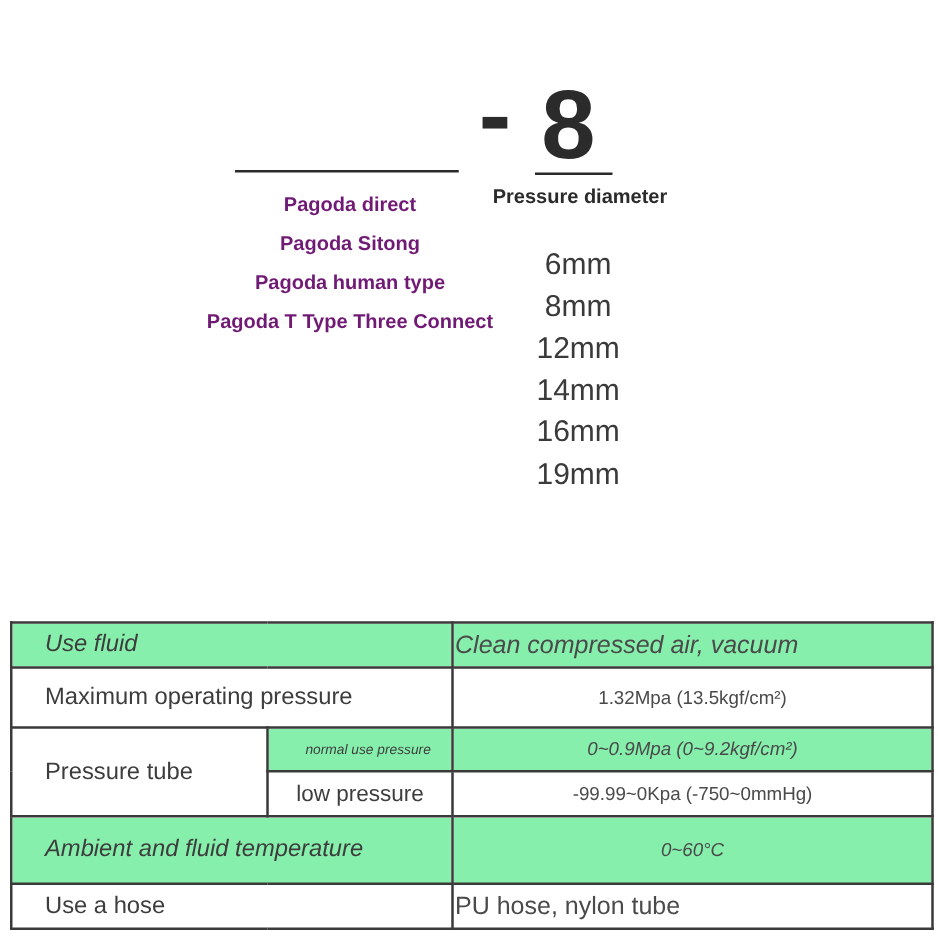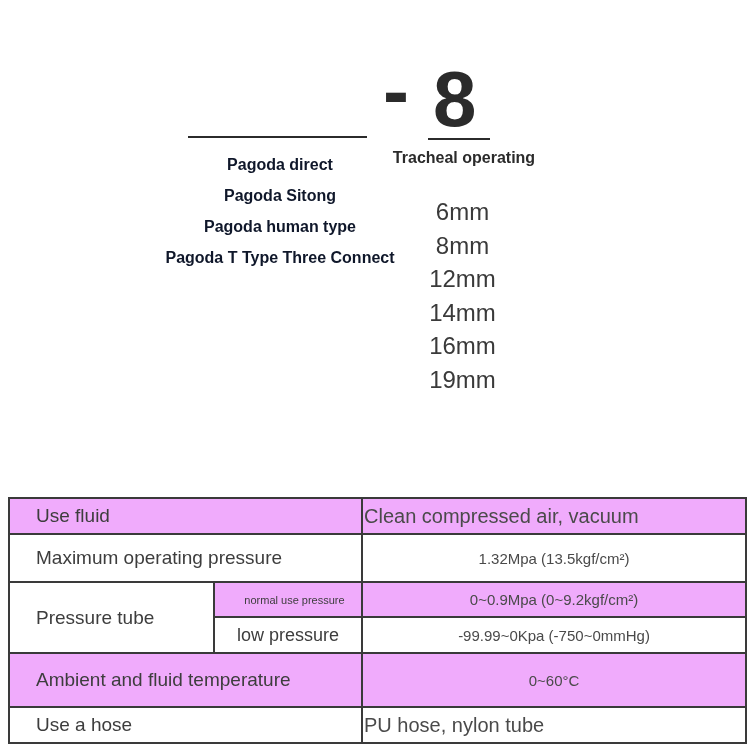--- a/index.html
+++ b/index.html
@@ -28,21 +28,21 @@
   }
   .rule { position: absolute; height: 0; border-top: 2px solid #2b2b2b; }
   .rule-left  { left: 188px; top: 136px; width: 179px; }
   .rule-right { left: 428px; top: 138px; width: 62px; }
 
   .pagoda-list {
     position: absolute;
     left: 150px; top: 149px; width: 260px;
     text-align: center;
     font-size: 16px; font-weight: bold; line-height: 31px;
-    color: #0f172a;
+    color: #701a75;
     white-space: nowrap;
   }
   .tracheal-label {
     position: absolute;
     left: 387px; top: 149px; width: 154px;
     text-align: center;
     font-size: 16px; font-weight: bold; line-height: 18px;
     color: #2b2b2b;
     white-space: nowrap;
   }
@@ -61,21 +61,21 @@
     width: 737px;
     border-collapse: collapse;
     table-layout: fixed;
   }
   table.spec td {
     border: 2px solid #3a3a3a;
     vertical-align: middle;
     overflow: hidden;
     white-space: nowrap;
   }
-  td.shade { background: #f0abfc; }
+  td.shade { background: #86efac; font-style: italic; }
   td.lbl {
     text-align: left;
     padding-left: 26px;
     font-size: 19px;
     color: #3d3d3d;
   }
   td.sub-sm { text-align: center; font-size: 11px; color: #3d3d3d; padding-left: 14px; }
   td.sub-lg { text-align: center; font-size: 18px;   color: #3d3d3d; }
   td.val-lg { text-align: left; font-size: 20px;   color: #4a4a4a; }
   td.val-sm { text-align: center; font-size: 15px;   color: #4a4a4a; }
@@ -91,21 +91,21 @@
   <div class="rule rule-left"></div>
   <div class="rule rule-right"></div>
 
   <div class="pagoda-list">
     <div>Pagoda direct</div>
     <div>Pagoda Sitong</div>
     <div>Pagoda human type</div>
     <div>Pagoda T Type Three Connect</div>
   </div>
 
-  <div class="tracheal-label">Tracheal operating</div>
+  <div class="tracheal-label">Pressure diameter</div>
   <div class="size-list">
     <div>6mm</div>
     <div>8mm</div>
     <div>12mm</div>
     <div>14mm</div>
     <div>16mm</div>
     <div>19mm</div>
   </div>
 
   <table class="spec">

